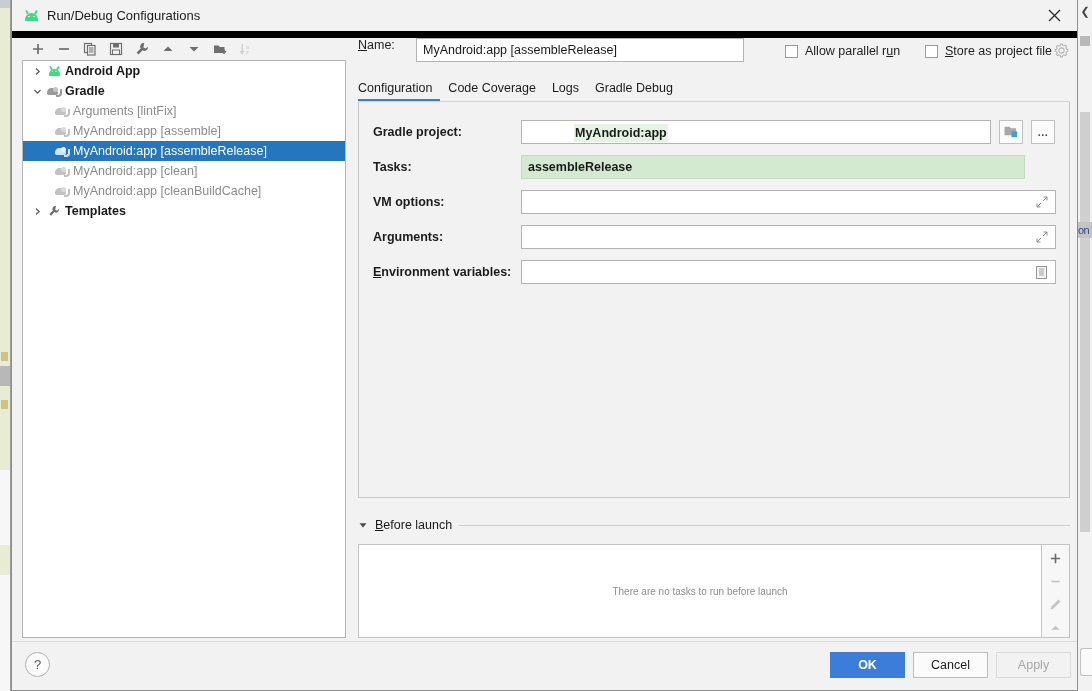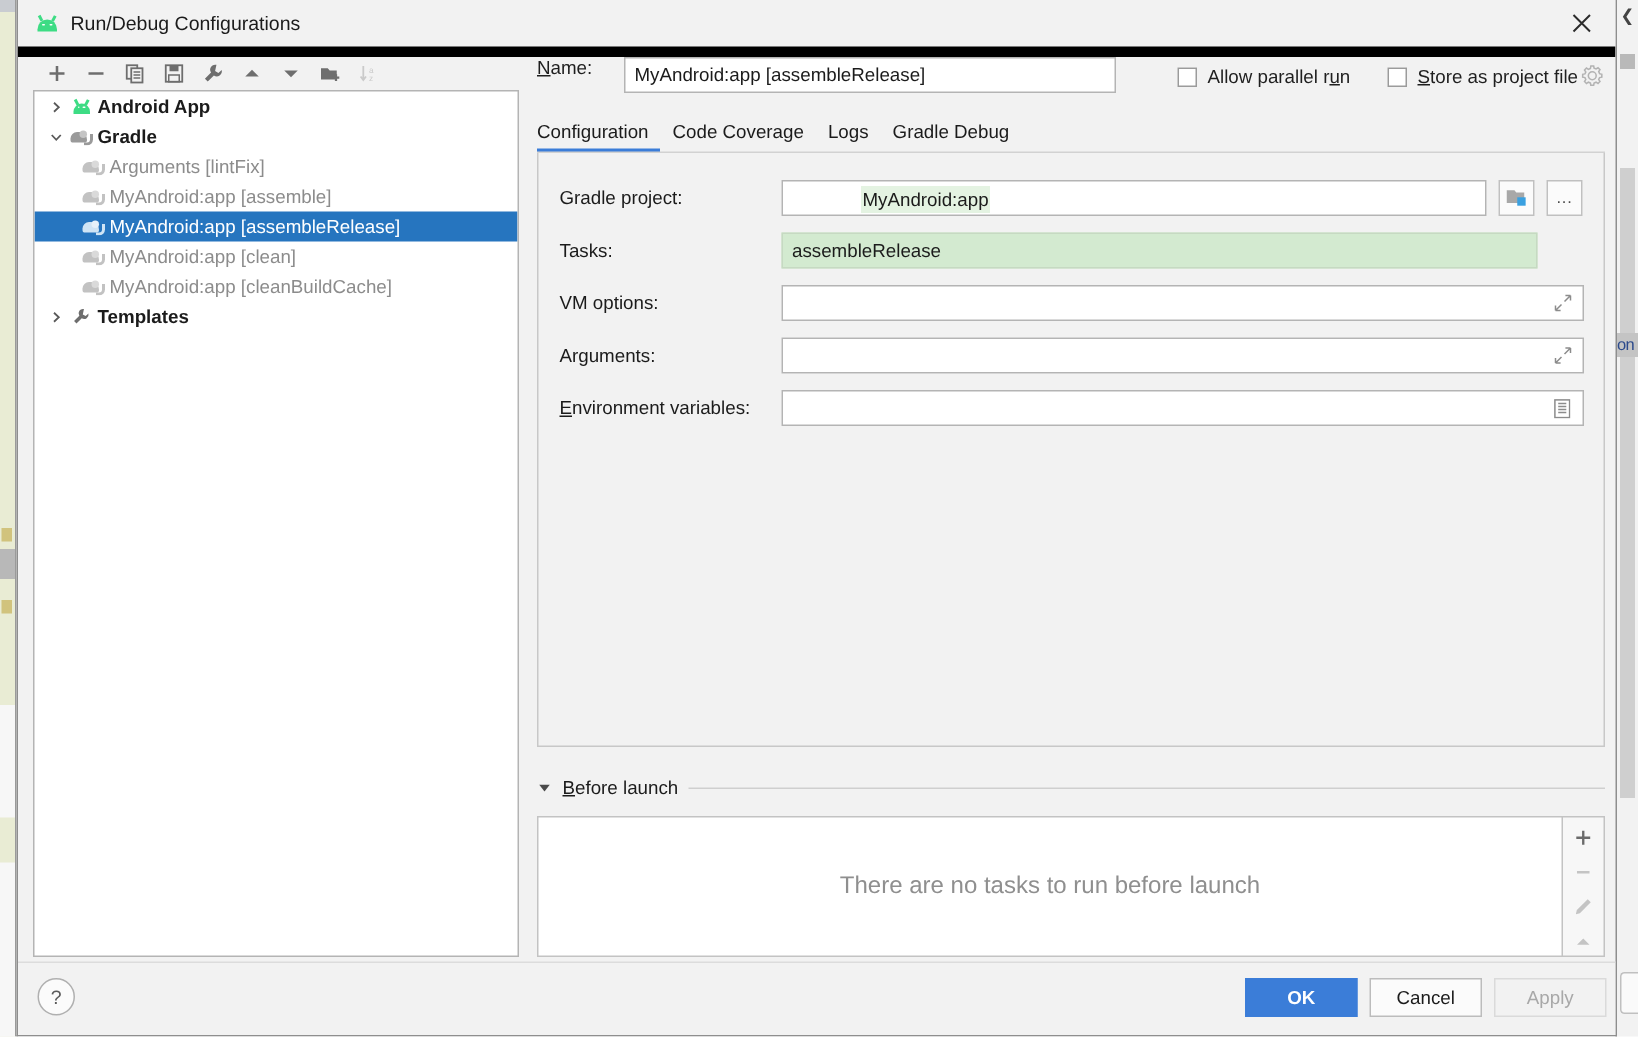--- a/index.html
+++ b/index.html
@@ -326,20 +326,21 @@
 
   
   .config-card {
     position: absolute;
     left: 346px; top: 102px;
     width: 712px; height: 396px;
     border: 1px solid #c8c8c8;
     border-top: none;
     background: #f2f2f2;
     box-sizing: border-box;
+    font-weight: bold;
   }
 
   .frow {
     position: absolute;
     left: 14px;
     display: flex; align-items: center;
     height: 24px;
   }
   .flabel {
     font-size: 12.5px;
@@ -431,21 +432,21 @@
   .bl-panel {
     position: absolute;
     left: 346px; top: 544px;
     width: 684px; height: 94px;
     border: 1px solid #c3c3c3;
     background: #ffffff;
     box-sizing: border-box;
     display: flex; align-items: center; justify-content: center;
   }
   .bl-empty {
-    font-size: 16px;
+    font-size: 10px;
     color: #8f8f8f;
   }
   .bl-side {
     position: absolute;
     left: 1030px; top: 544px;
     width: 28px; height: 94px;
     border: 1px solid #c3c3c3;
     border-left: none;
     background: #f7f7f7;
     box-sizing: border-box;

